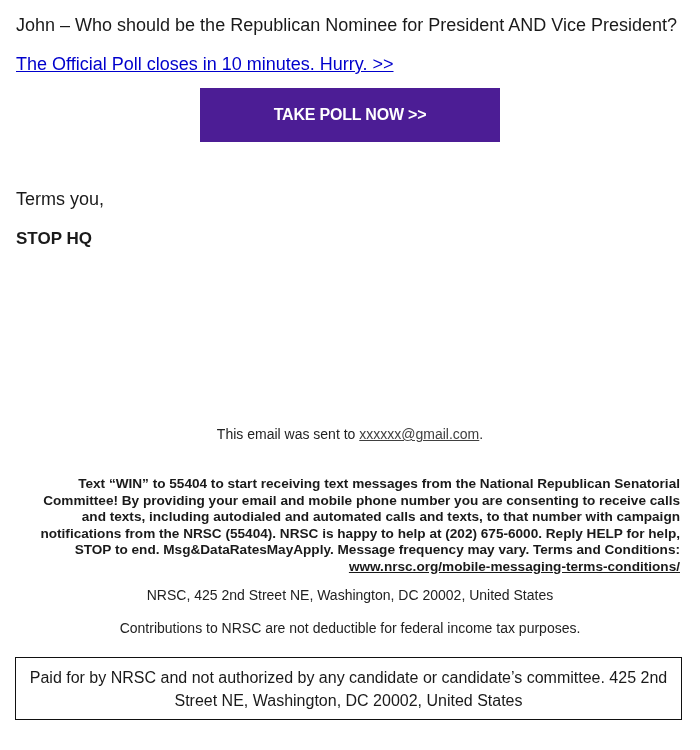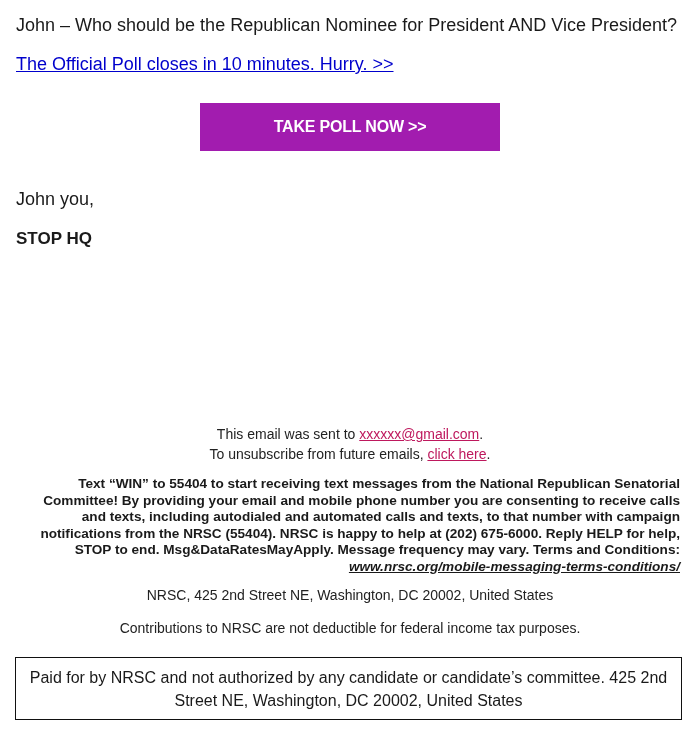--- a/index.html
+++ b/index.html
@@ -30,24 +30,24 @@
       font-size: 18px;
       line-height: 22px;
       font-weight: normal;
       color: #0000cc;
       text-decoration: underline;
       white-space: nowrap;
     }
     .cta-button {
       position: absolute;
       left: 200px;
-      top: 103px;
+      top: 88px;
       width: 300px;
-      height: 48px;
-      background: #a21caf;
+      height: 54px;
+      background: #4c1d95;
       color: #ffffff;
       font-size: 16px;
       font-weight: bold;
       display: flex;
       align-items: center;
       justify-content: center;
       text-decoration: none;
       letter-spacing: -0.2px;
     }
     .thanks {
@@ -71,39 +71,38 @@
       width: 700px;
       text-align: center;
       font-size: 14px;
       color: #222;
     }
     .sent-to {
       top: 424px;
       line-height: 20px;
     }
     .footer a {
-      color: #be185d;
+      color: #404040;
       text-decoration: underline;
       margin-top: 13px;
     }
     .sms-terms {
       position: absolute;
       left: 20px;
       width: 660px;
       top: 476px;
       text-align: right;
       font-size: 13.6px;
       line-height: 16.5px;
       font-weight: bold;
       color: #1a1a1a;
     }
     .sms-terms a {
       color: #1a1a1a;
       text-decoration: underline;
-      font-style: italic;
     }
     .address {
       top: 586px;
       line-height: 18px;
     }
     .tax-note {
       top: 619px;
       line-height: 18px;
     }
     .paid-box {
@@ -126,30 +125,27 @@
   </style>
 </head>
 <body>
 
 <div class="greeting">John – Who should be the Republican Nominee for President AND Vice President?</div>
 
 <a class="poll-link" href="#">The Official Poll closes in 10 minutes. Hurry. &gt;&gt;</a>
 
 <a class="cta-button" href="#">TAKE POLL NOW &gt;&gt;</a>
 
-<div class="thanks">John you,</div>
+<div class="thanks">Terms you,</div>
 
 <div class="signature">STOP HQ</div>
 
 <div class="footer sent-to">
   <div>
     <span>This email was sent to </span><a href="#">xxxxxx@gmail.com</a><span>.</span>
-  </div>
-  <div>
-    <span>To unsubscribe from future emails, </span><a href="#">click here</a><span>.</span>
   </div>
 </div>
 
 <div class="sms-terms">
   <span>Text “WIN” to 55404 to start receiving text messages from the National Republican Senatorial Committee! By providing your email and mobile phone number you are consenting to receive calls and texts, including autodialed and automated calls and texts, to that number with campaign notifications from the NRSC (55404). NRSC is happy to help at (202) 675-6000. Reply HELP for help, STOP to end. Msg&amp;DataRatesMayApply. Message frequency may vary. Terms and Conditions:</span><br>
   <a href="#">www.nrsc.org/mobile-messaging-terms-conditions/</a>
 </div>
 
 <div class="footer address">NRSC, 425 2nd Street NE, Washington, DC 20002, United States</div>
 

